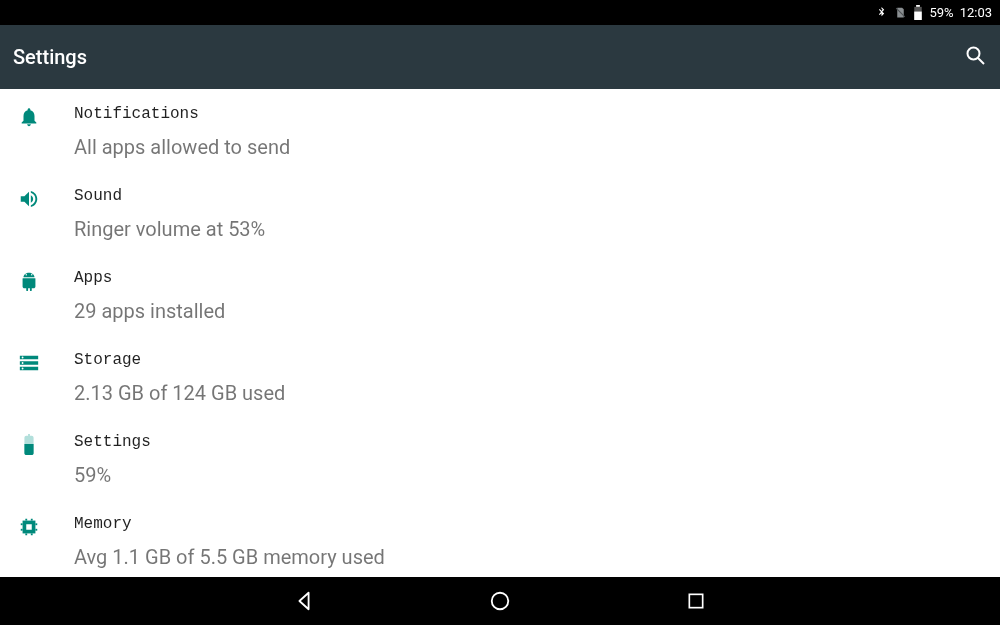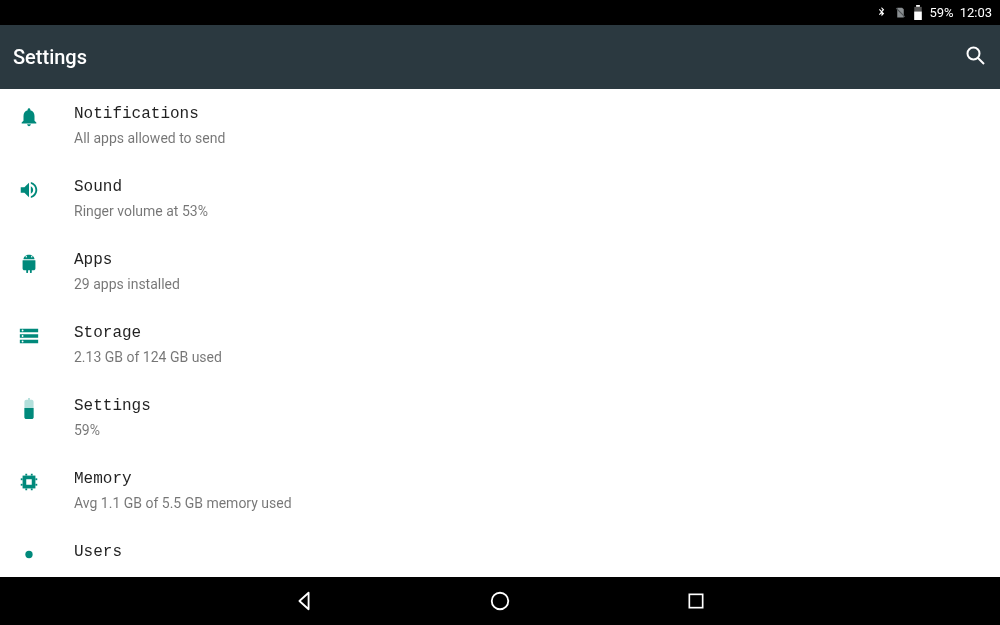--- a/index.html
+++ b/index.html
@@ -38,21 +38,21 @@
     cursor: pointer;
   }
   .item .icon-wrap {
     width: 56px;
     display: flex;
     justify-content: flex-start;
     padding-top: 3px;
   }
   .item .texts { display: flex; flex-direction: column; }
   .item .title-t { font-size: 16px; color: rgba(0,0,0,0.87); line-height: 22px; font-family: Liberation Mono, monospace; }
-  .item .sub { font-size: 14px; color: rgba(0,0,0,0.54); line-height: 20px; margin-top: 3px; }
+  .item .sub { font-size: 20px; color: rgba(0,0,0,0.54); line-height: 20px; margin-top: 12px; }
   .nav-bar {
     height: 48px;
     background: #000;
     display: flex;
     align-items: center;
     justify-content: center;
     gap: 170px;
   }
   .nav-btn { width: 26px; height: 26px; display: flex; align-items: center; justify-content: center; cursor: pointer; }
   .teal { fill: #00897b; }

